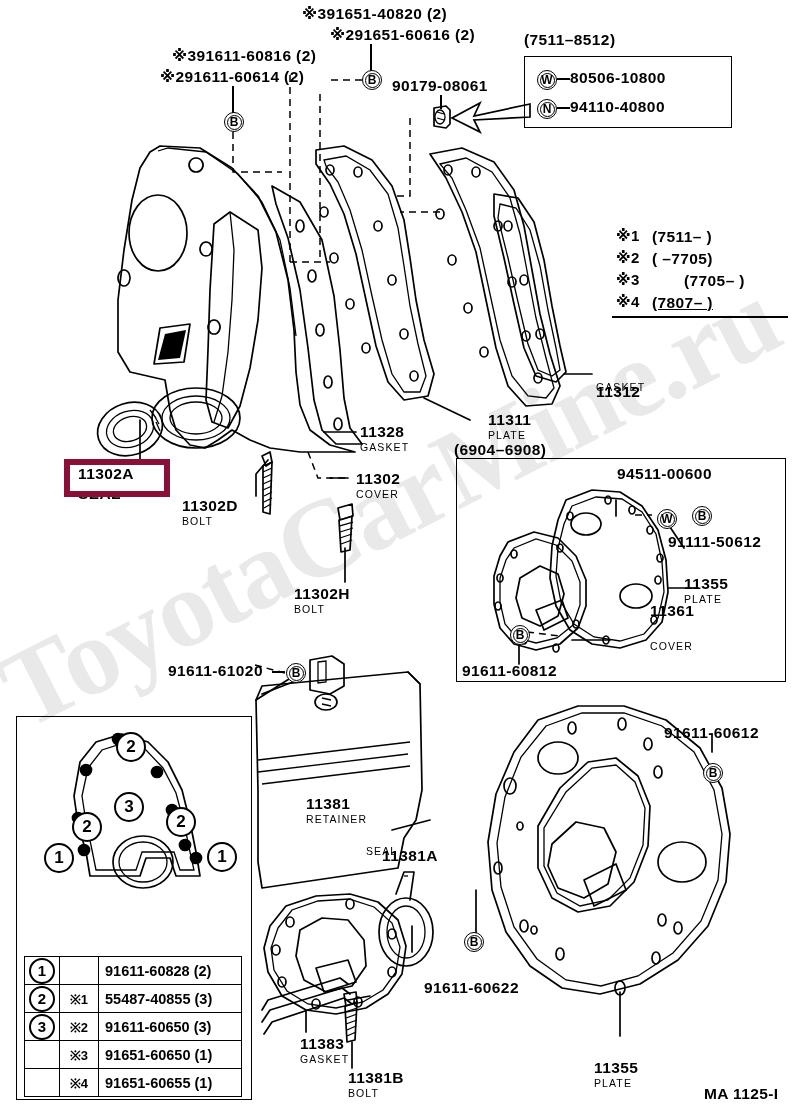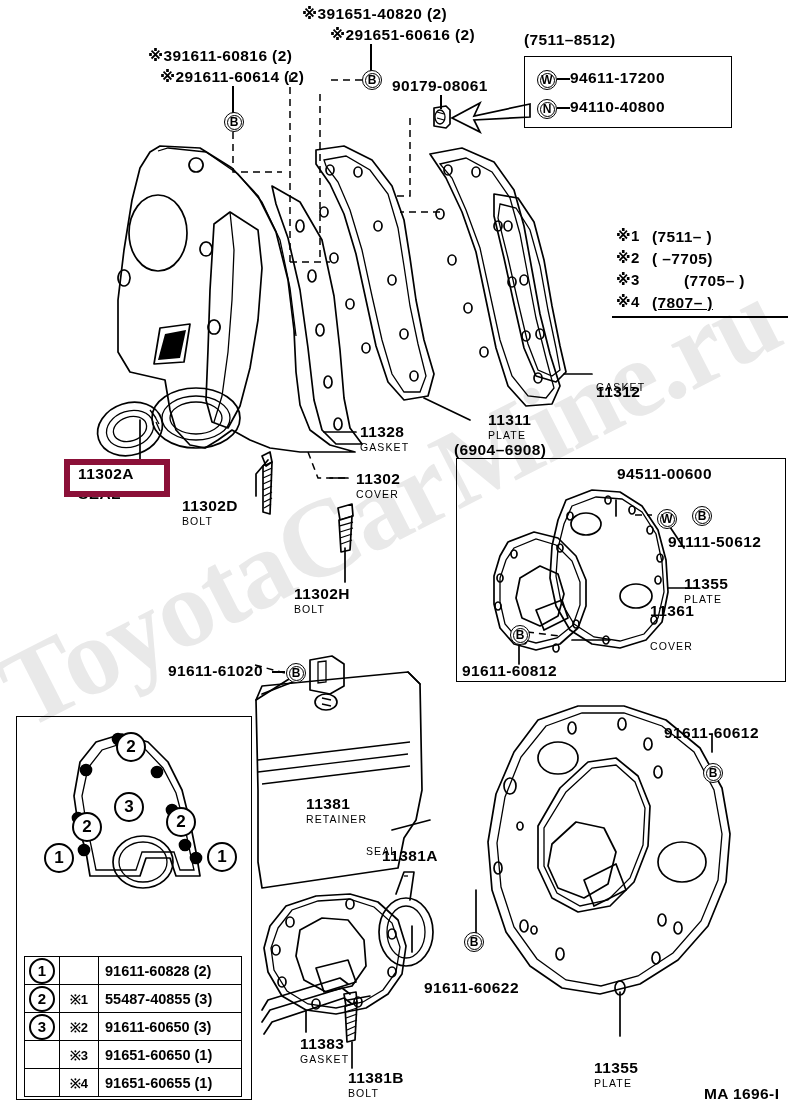--- a/index.html
+++ b/index.html
@@ -393,38 +393,38 @@
     <path class="st" d="M620,992 L620,1036"></path>
     <path class="st" d="M476,890 L476,938"></path>
     <path class="st" d="M348,1000 L370,996"></path>
 
     <path class="st" d="M306,1010 L306,1032"></path>
     <path class="st" d="M352,1042 L352,1068"></path>
     <path class="st" d="M412,952 L412,926"></path>
     <path class="st" d="M392,830 L430,820"></path>
   </svg>
 
-  <div class="lbl pn" style="left:148px;top:48px;">※391611-60816 (2)</div>
+  <div class="lbl pn" style="left:172px;top:48px;">※391611-60816 (2)</div>
   <div class="lbl pn" style="left:160px;top:69px;">※291611-60614 (2)</div>
   <div class="ln lnv" style="left:232px;top:86px;height:28px;"></div>
   <div class="circ b" style="left:224px;top:112px;">B</div>
 
   <div class="lbl pn" style="left:302px;top:6px;text-align:center;">※391651-40820 (2)</div>
   <div class="lbl pn" style="left:302px;top:27px;margin-left:28px;">※291651-60616 (2)</div>
   <div class="ln lnv" style="left:370px;top:44px;height:28px;"></div>
   <div class="circ b" style="left:362px;top:70px;">B</div>
 
   <div class="lbl pn" style="left:392px;top:78px;">90179-08061</div>
   <div class="ln lnv" style="left:440px;top:95px;height:14px;"></div>
 
   <div class="lbl pn" style="left:524px;top:32px;">(7511–8512)</div>
   <div class="box" style="left:524px;top:56px;width:206px;height:70px;"></div>
   <div class="circ b" style="left:537px;top:70px;">W</div>
   <div class="ln lnh" style="left:557px;top:78px;width:13px;"></div>
-  <div class="lbl pn" style="left:570px;top:70px;">94611-17200</div>
+  <div class="lbl pn" style="left:570px;top:70px;">80506-10800</div>
   <div class="circ b" style="left:537px;top:99px;">N</div>
   <div class="ln lnh" style="left:557px;top:107px;width:13px;"></div>
   <div class="lbl pn" style="left:570px;top:99px;">94110-40800</div>
 
   <div class="lbl mark" style="left:616px;top:228px;">※1</div>
   <div class="lbl pn" style="left:652px;top:229px;">(7511–        )</div>
   <div class="lbl mark" style="left:616px;top:250px;">※2</div>
   <div class="lbl pn" style="left:652px;top:251px;">(        –7705)</div>
   <div class="lbl mark" style="left:616px;top:272px;">※3</div>
   <div class="lbl pn" style="left:652px;top:273px;margin-left:32px;">(7705–        )</div>
@@ -534,15 +534,15 @@
       <td>91651-60650 (1)</td>
     </tr>
     <tr>
       <td class="c"></td>
       <td style="width:26px;text-align:center;font-size:13px;">※4</td>
       <td>91651-60655 (1)</td>
     </tr>
   </tbody>
     </table>
 
-  <div class="lbl pn" style="left:704px;top:1086px;">MA 1696-I</div>
+  <div class="lbl pn" style="left:704px;top:1086px;">MA 1125-I</div>
 
 </div>
 
 </body></html>

